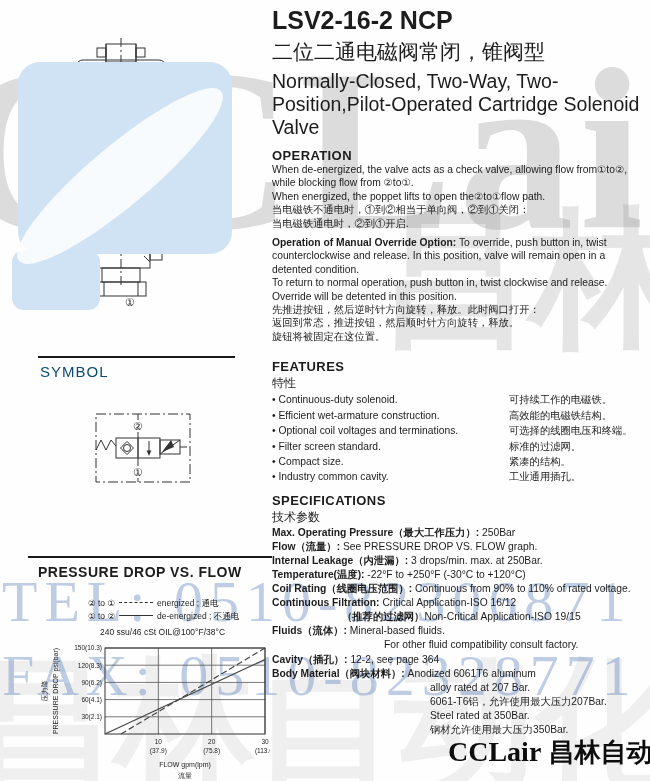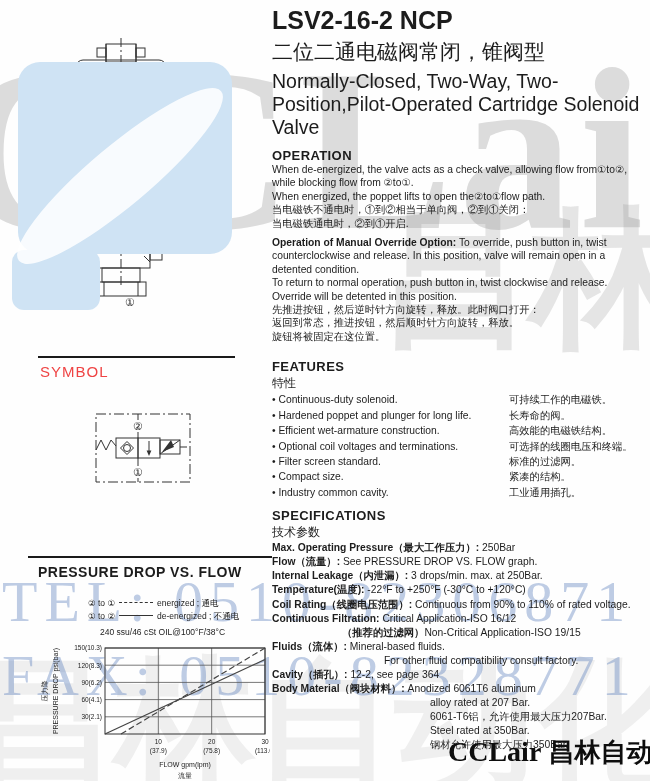--- a/index.html
+++ b/index.html
@@ -14,21 +14,21 @@
   .wm-tel{font-family:"Liberation Serif", serif;color:rgba(95,130,190,0.40);
           font-size:58px;letter-spacing:7px;left:2px;top:568px;}
   .wm-fax{font-family:"Liberation Serif", serif;color:rgba(95,130,190,0.40);
           font-size:58px;letter-spacing:7px;left:2px;top:642px;}
   
   .content{position:absolute;inset:0;z-index:2;}
   .abs{position:absolute;}
   
   .swoosh{left:12px;top:58px;z-index:1;}
   .rule{background:#1a1a1a;height:2px;}
-  .symbol-head{left:40px;top:363px;font-size:15px;letter-spacing:1px;color:#ef4444;}
+  .symbol-head{left:40px;top:363px;font-size:15px;letter-spacing:1px;color:#0c4a6e;}
   .chart-head{left:38px;top:564px;font-size:14px;font-weight:bold;letter-spacing:.5px;}
   .legend{left:88px;top:597px;font-size:8.5px;line-height:13px;color:#222;}
   .legend .sample{display:inline-block;width:34px;border-top:1.8px solid #333;
                   vertical-align:middle;margin:0 4px 2px 4px;}
   .legend .sample.dashed{border-top:1.3px dashed #333;}
   .legend .cond{margin-top:3px;padding-left:12px;}
   svg text{font-family:"Liberation Sans", sans-serif;}
   .grid{stroke:#555;stroke-width:.8;fill:none;}
   .frame{stroke:#333;stroke-width:1;fill:none;}
   .series{stroke:#444;stroke-width:1.2;fill:none;}
@@ -221,24 +221,20 @@
       </div>
 
       <div class="sec-head" style="margin-top:16px;">FEATURES</div>
       <div class="sec-head-zh">特性</div>
       <div>
         <div class="feat-row">
             <span class="en">• Continuous-duty solenoid.</span>
             <span>可持续工作的电磁铁。</span>
           </div>
         <div class="feat-row">
-            <span class="en">• Hardened poppet and plunger for long life.</span>
-            <span>长寿命的阀。</span>
-          </div>
-        <div class="feat-row">
             <span class="en">• Efficient wet-armature construction.</span>
             <span>高效能的电磁铁结构。</span>
           </div>
         <div class="feat-row">
             <span class="en">• Optional coil voltages and terminations.</span>
             <span>可选择的线圈电压和终端。</span>
           </div>
         <div class="feat-row">
             <span class="en">• Filter screen standard.</span>
             <span>标准的过滤网。</span>

